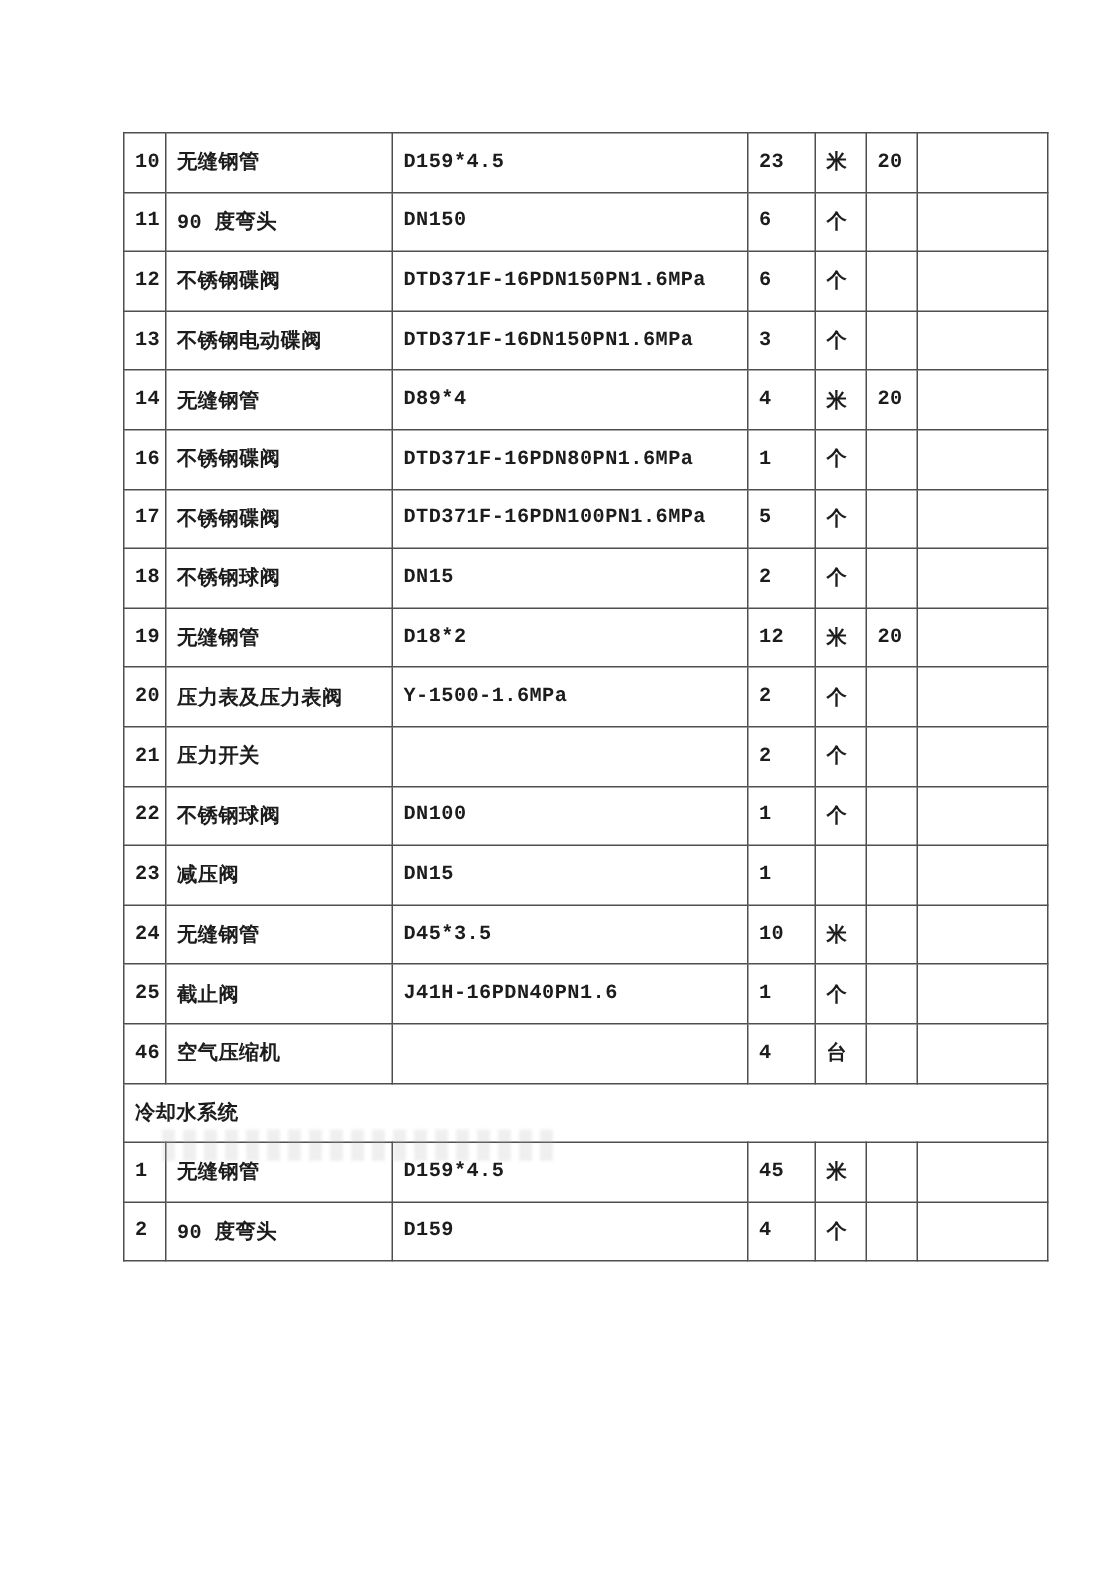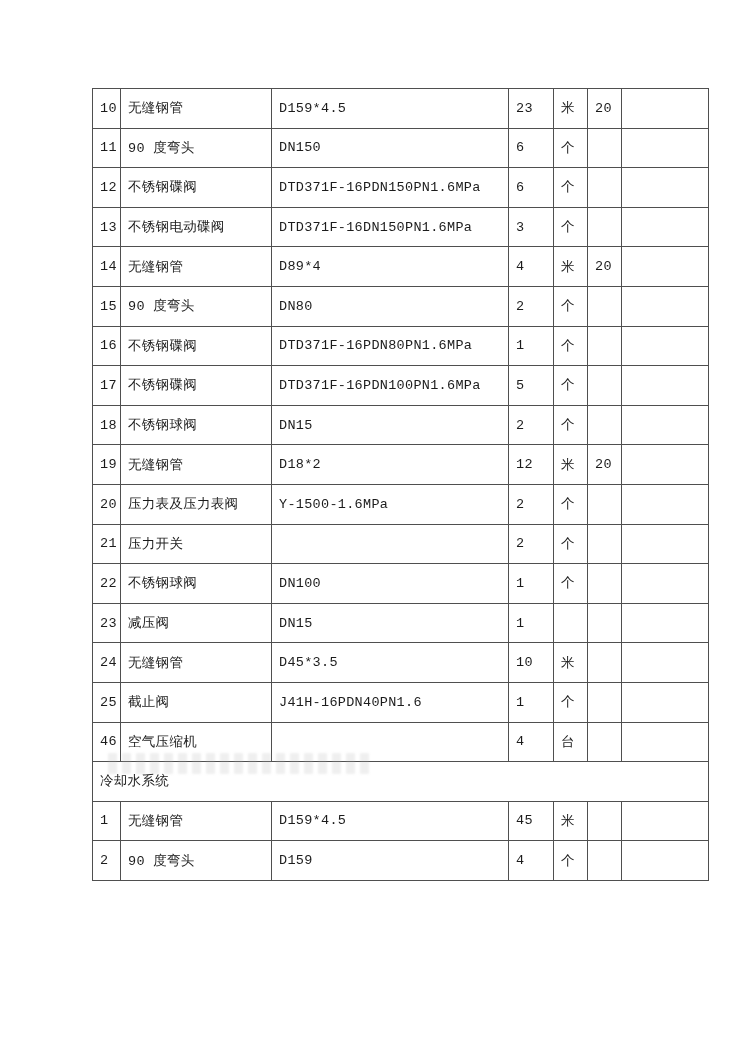--- a/index.html
+++ b/index.html
@@ -10,25 +10,26 @@
     position: relative;
     width: 744px;
     height: 1052px;
     background: #ffffff;
     margin: 0 auto;
     overflow: hidden;
   }
 
   table.materials {
     position: absolute;
-    left: 92px;
+    left: 82px;
     top: 88px;
     width: 616px;
     border-collapse: collapse;
     table-layout: fixed;
+    font-weight: bold;
   }
 
   table.materials td {
     border: 1px solid #4f4f4f;
     height: 39.6px;
     padding: 0 2px 0 7px;
     overflow: hidden;
     white-space: nowrap;
     vertical-align: middle;
     font-size: 13.5px;
@@ -114,29 +115,20 @@
         <tr>
           <td class="cell-no">14</td>
           <td class="cell-name">无缝钢管</td>
           <td class="cell-spec">D89*4</td>
           <td class="cell-qty">4</td>
           <td class="cell-unit">米</td>
           <td class="cell-note">20</td>
           <td class="cell-extra"></td>
         </tr>
         <tr>
-          <td class="cell-no">15</td>
-          <td class="cell-name">90 度弯头</td>
-          <td class="cell-spec">DN80</td>
-          <td class="cell-qty">2</td>
-          <td class="cell-unit">个</td>
-          <td class="cell-note"></td>
-          <td class="cell-extra"></td>
-        </tr>
-        <tr>
           <td class="cell-no">16</td>
           <td class="cell-name">不锈钢碟阀</td>
           <td class="cell-spec">DTD371F-16PDN80PN1.6MPa</td>
           <td class="cell-qty">1</td>
           <td class="cell-unit">个</td>
           <td class="cell-note"></td>
           <td class="cell-extra"></td>
         </tr>
         <tr>
           <td class="cell-no">17</td>

